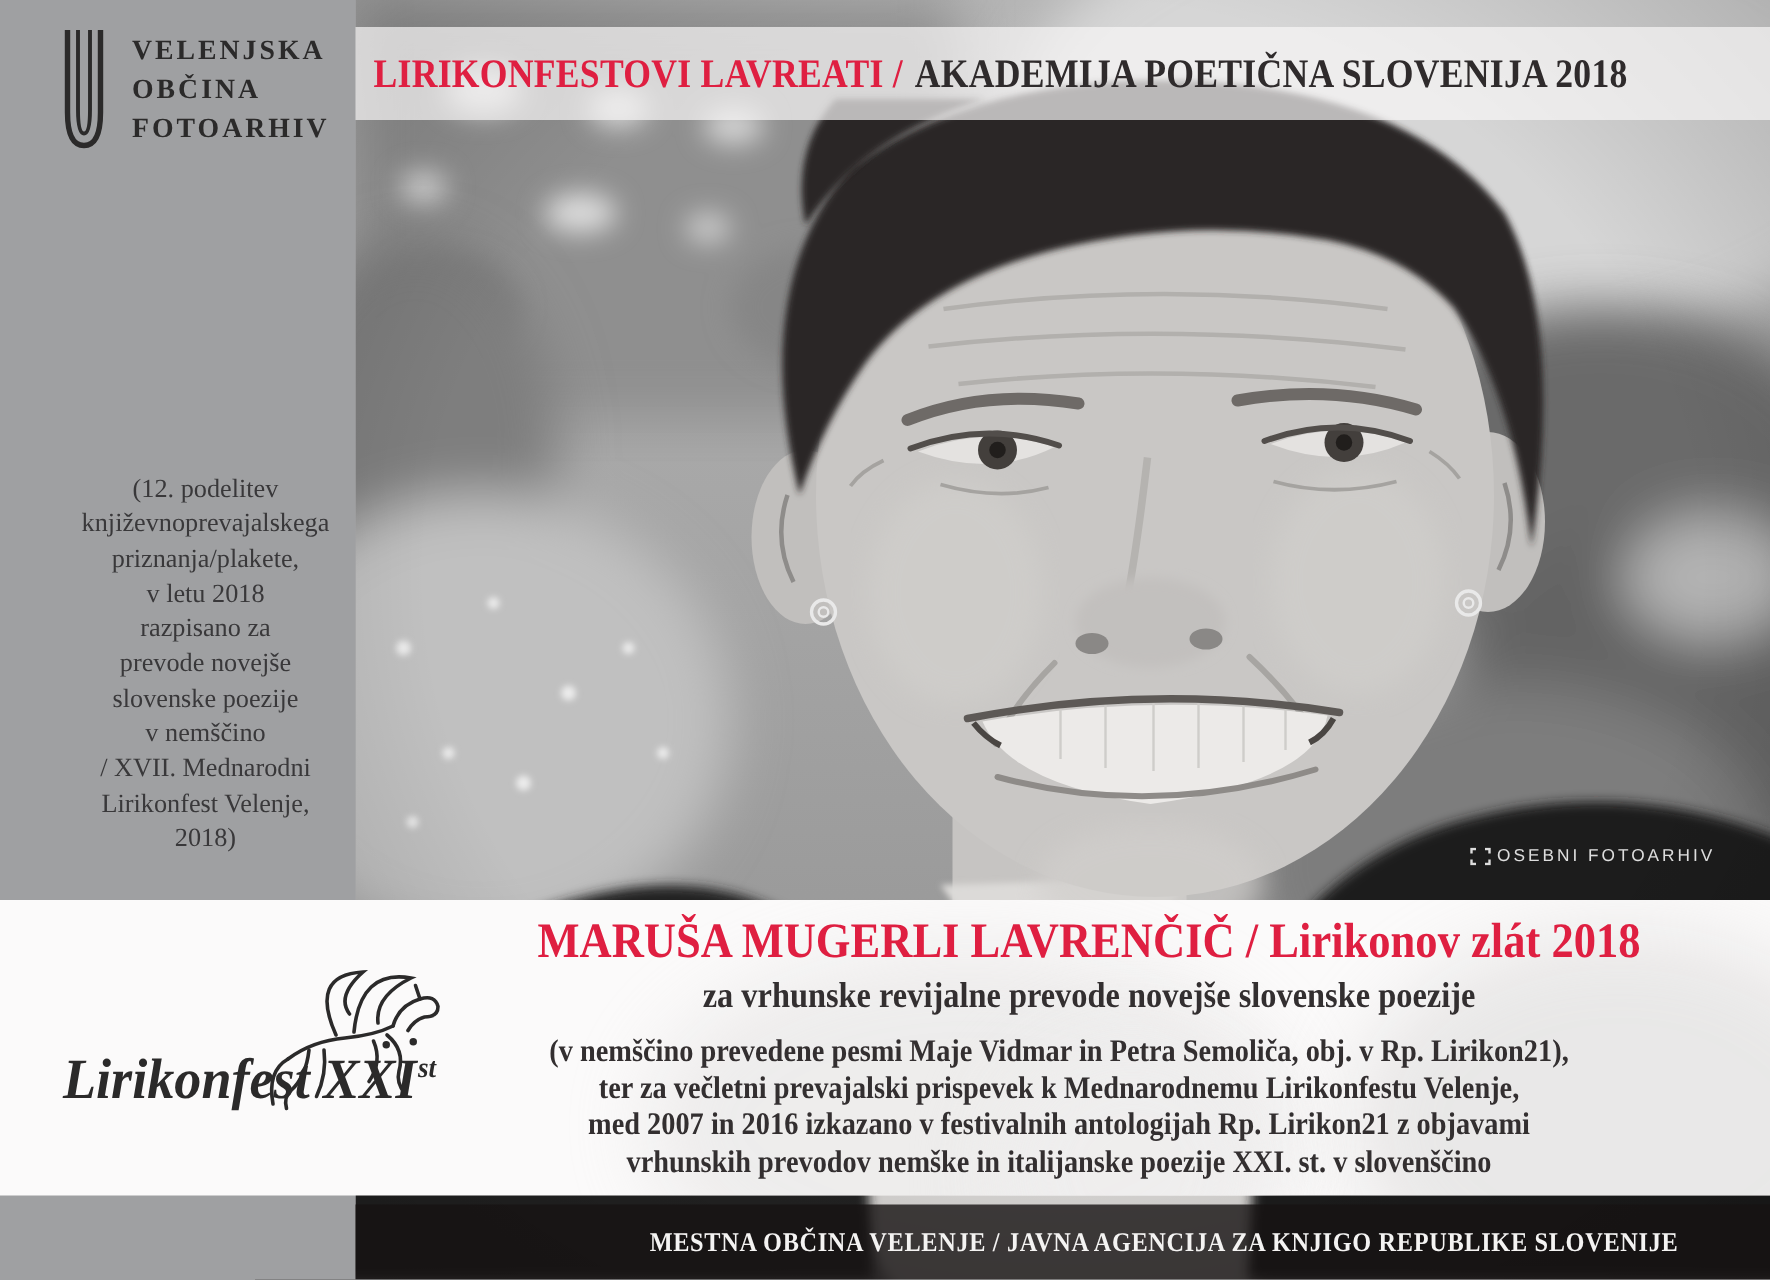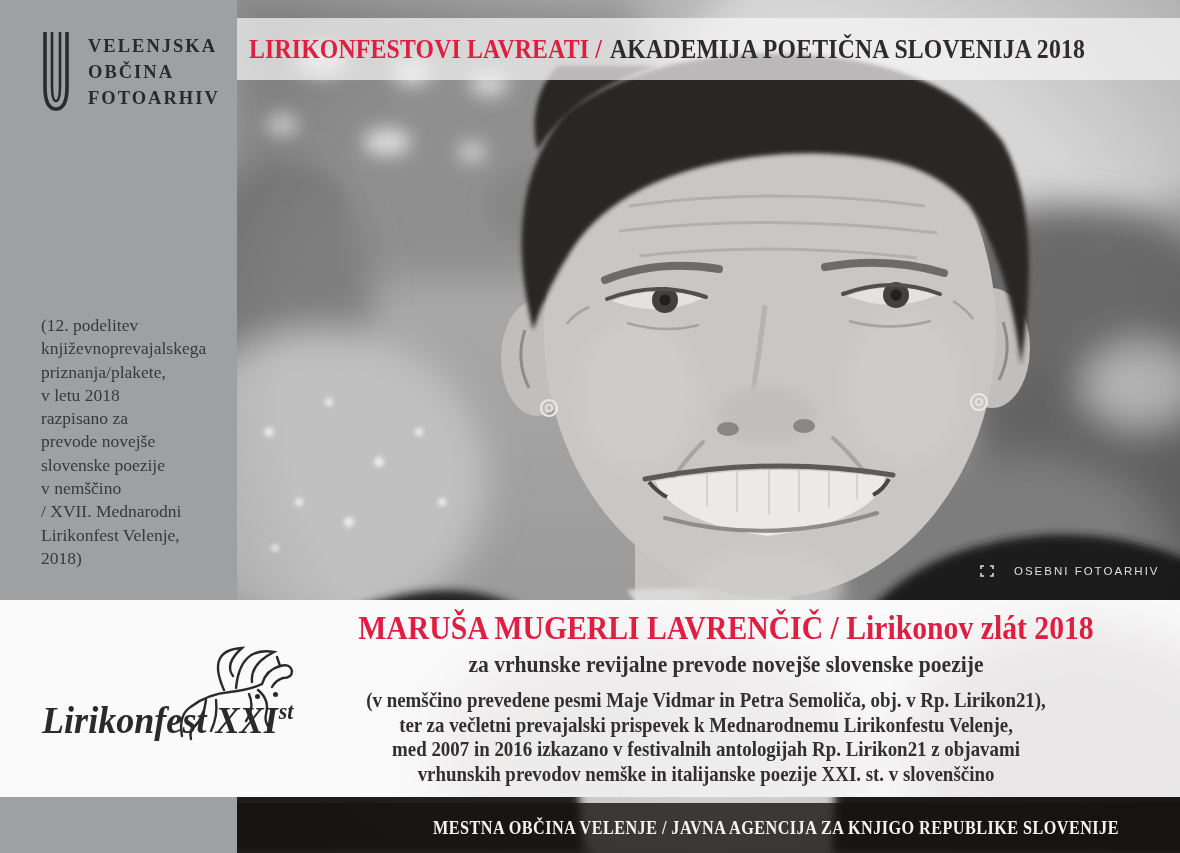--- a/index.html
+++ b/index.html
@@ -1,58 +1,58 @@
 <!DOCTYPE html>
 <html><head>
 <meta charset="utf-8">
 <style>
   html,body{margin:0;padding:0;background:#666;}
   .poster{position:relative;width:1180px;height:853px;overflow:hidden;background:#9fa0a2;
           font-family:"Liberation Serif", serif;}
   .layer{position:absolute;}
   
   .sidebar{left:0;top:0;width:237px;height:853px;background:#9fa0a2;z-index:0;}
-  .pub-logo{position:absolute;left:40px;top:30px;width:190px;height:90px;font-family:Liberation Serif, serif;}
+  .pub-logo{position:absolute;left:40px;top:18px;width:190px;height:90px;font-family:Liberation Serif, serif;}
   .pub-logo svg{position:absolute;left:0;top:2px;}
   .pub-logo .lines{position:absolute;left:48px;top:3px;color:#2b2a2a;font-weight:bold;
     font-size:18.5px;line-height:26px;letter-spacing:2px;}
   .pub-logo .lines span{display:block;}
   .side-note{position:absolute;left:41px;top:314px;width:192px;color:#39383a;
-    font-size:17.5px;line-height:23.3px;white-space:pre-line;}
+    font-size:17.5px;line-height:23.3px;white-space:pre-line;text-align:center;}
   
   .photo{left:237px;top:0;width:943px;height:853px;z-index:0;}
   
   .banner-bg{left:237px;top:18px;width:943px;height:62px;background:rgba(248,247,247,0.70);z-index:2;}
   .banner-text{left:249px;top:18px;height:62px;display:flex;align-items:center;z-index:3;
     font-weight:bold;font-size:27px;letter-spacing:0.2px;transform:scaleX(0.88);transform-origin:left center;white-space:nowrap;}
   .banner-text .hl{color:#df1f41;}
   .banner-text .rest{color:#2f2b2c;margin-left:9px;}
   
-  .credit{left:980px;top:565px;z-index:3;display:flex;align-items:center;gap:20px;
+  .credit{left:980px;top:565px;z-index:3;display:flex;align-items:center;gap:4px;
     font-family:"Liberation Sans", sans-serif;color:rgba(255,255,255,0.85);
     font-size:11.5px;letter-spacing:2px;}
   
   .band-bg{left:0;top:600px;width:1180px;height:197px;background:#fbfafa;z-index:2;overflow:hidden;}
   .ghost{position:absolute;border-radius:50%;filter:blur(26px);}
   .g1{left:430px;top:30px;width:430px;height:240px;background:#d9d7d6;opacity:.38;}
   .g2{left:900px;top:20px;width:360px;height:260px;background:#cfcdcc;opacity:.4;}
   .g3{left:660px;top:90px;width:190px;height:180px;background:#efeeee;opacity:.8;}
   .award-title{left:290px;top:610px;width:872px;text-align:center;z-index:3;color:#df1f41;
     font-weight:bold;font-size:33px;transform:scaleX(0.9);transform-origin:center;white-space:nowrap;}
   .award-subtitle{left:290px;top:651px;width:872px;text-align:center;z-index:3;color:#332f30;
     font-weight:bold;font-size:24px;transform:scaleX(0.9);transform-origin:center;white-space:nowrap;}
   .award-body{left:250px;top:688px;width:912px;text-align:center;z-index:3;color:#332f30;
     font-weight:bold;font-size:21px;line-height:24.5px;transform:scaleX(0.9);transform-origin:center;
     white-space:pre-line;}
   
   .fest-logo{left:36px;top:636px;width:320px;height:130px;z-index:3;}
   .fest-logo .pegasus{position:absolute;left:140px;top:6px;}
   .fest-name{position:absolute;left:6px;top:62px;color:#2b2a2a;font-style:italic;font-weight:bold;
     font-size:38px;transform:scaleX(0.95);transform-origin:left center;white-space:nowrap;}
-  .fest-name .ord{font-size:23px;vertical-align:14px;margin-left:1px;margin-top:48px;}
+  .fest-name .ord{font-size:19px;vertical-align:14px;margin-left:1px;margin-top:48px;}
   .xxi-dot{position:absolute;width:5px;height:5px;border-radius:50%;background:#2b2a2a;}
   .d1{left:219px;top:58px;} .d2{left:237px;top:56px;}
   
   .footer-bg{left:237px;top:803px;width:943px;height:50px;background:rgba(22,19,19,0.80);z-index:2;}
   .footer-text{left:237px;top:803px;width:943px;height:50px;z-index:3;display:flex;align-items:center;
     justify-content:center;padding-left:150px;box-sizing:border-box;color:#f4f3f2;font-weight:bold;
     font-size:18px;letter-spacing:0.5px;transform:scaleX(0.9);white-space:nowrap;}
 </style>
 </head>
 <body>

